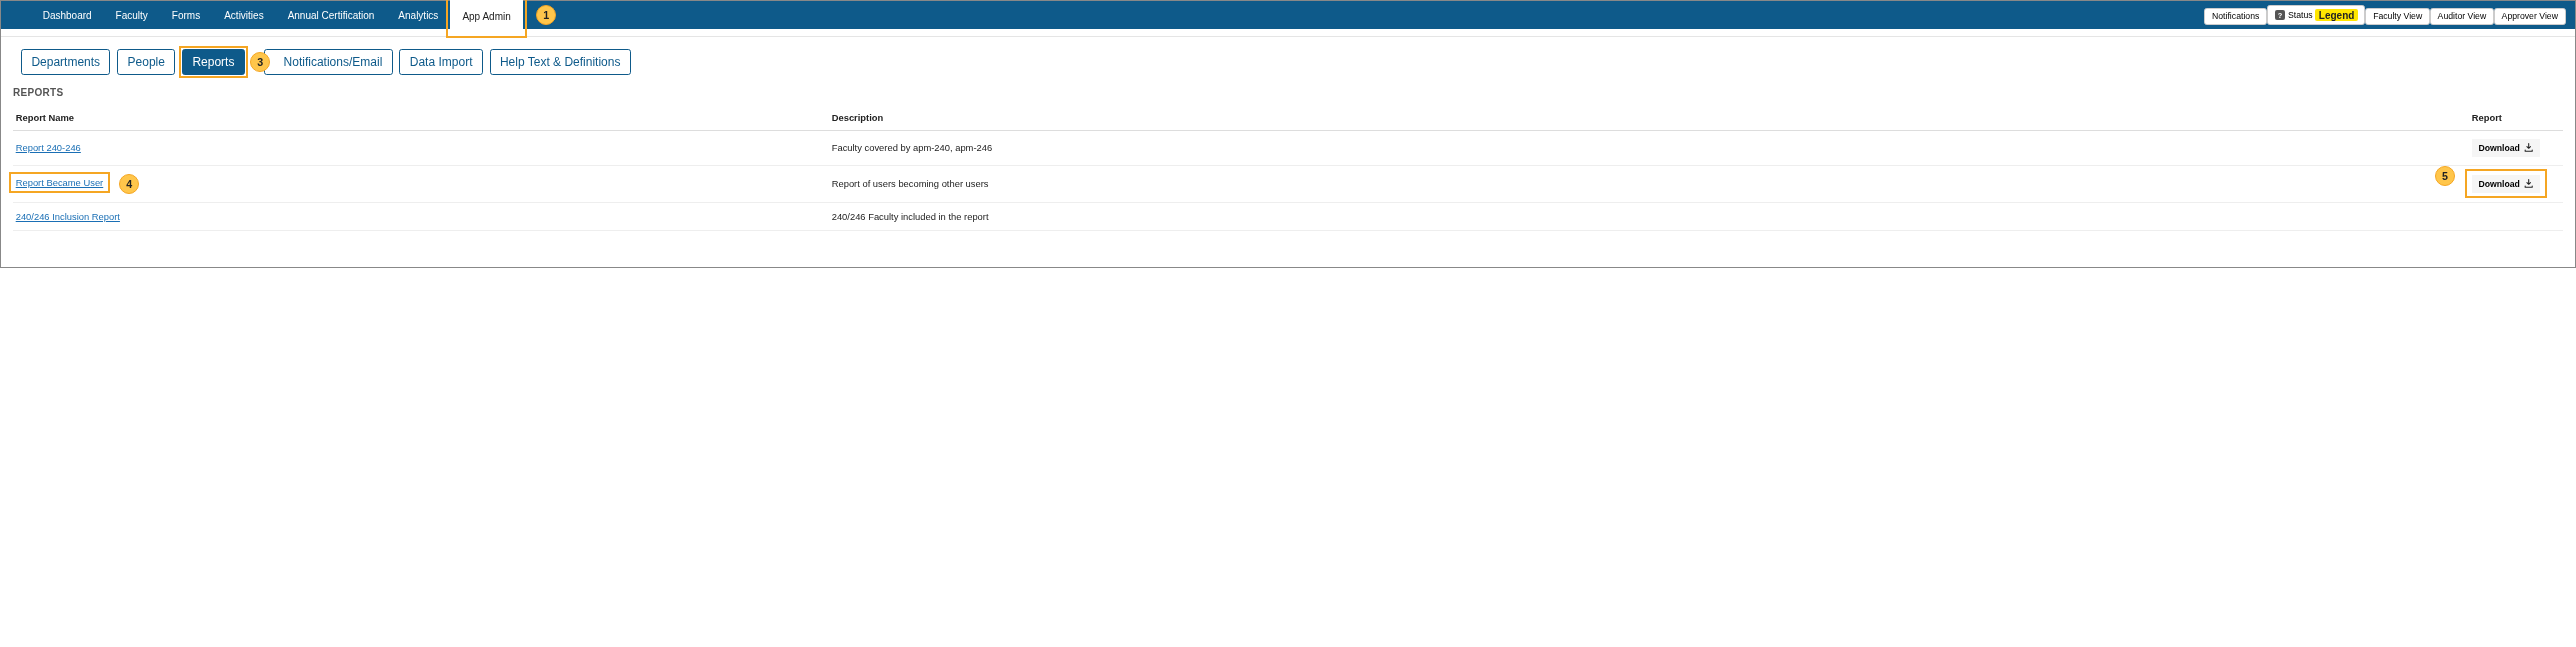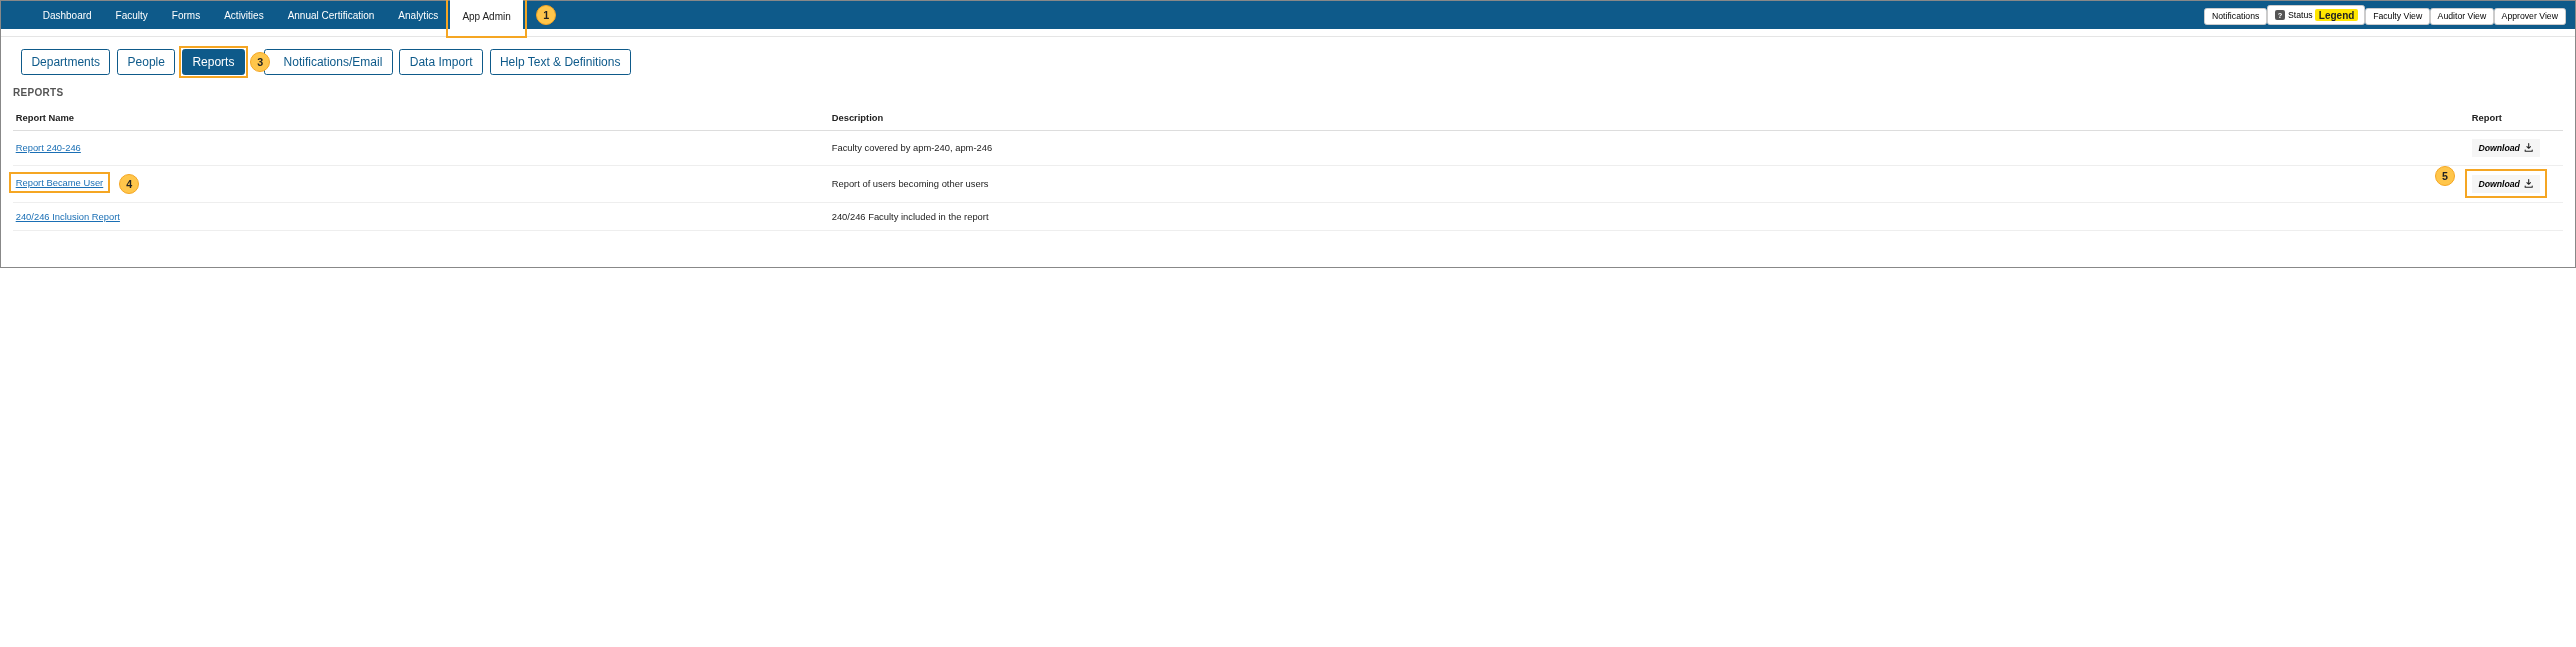--- a/index.html
+++ b/index.html
@@ -132,21 +132,20 @@
   .download-btn {
     background: #f5f5f5;
     border: none;
     padding: 4px 6.7px;
     font-weight: bold;
     font-size: 8.7px;
     cursor: pointer;
     display: inline-flex;
     align-items: center;
     gap: 4px;
-    font-style: italic;
   }
   .dl-icon { width: 9.4px; height: 9.4px; }
 
   
   .callout-wrap { position: relative; display: inline-block; }
   .hl-box {
     position: absolute;
     border: 2.7px solid #f5a623;
     pointer-events: none;
   }

